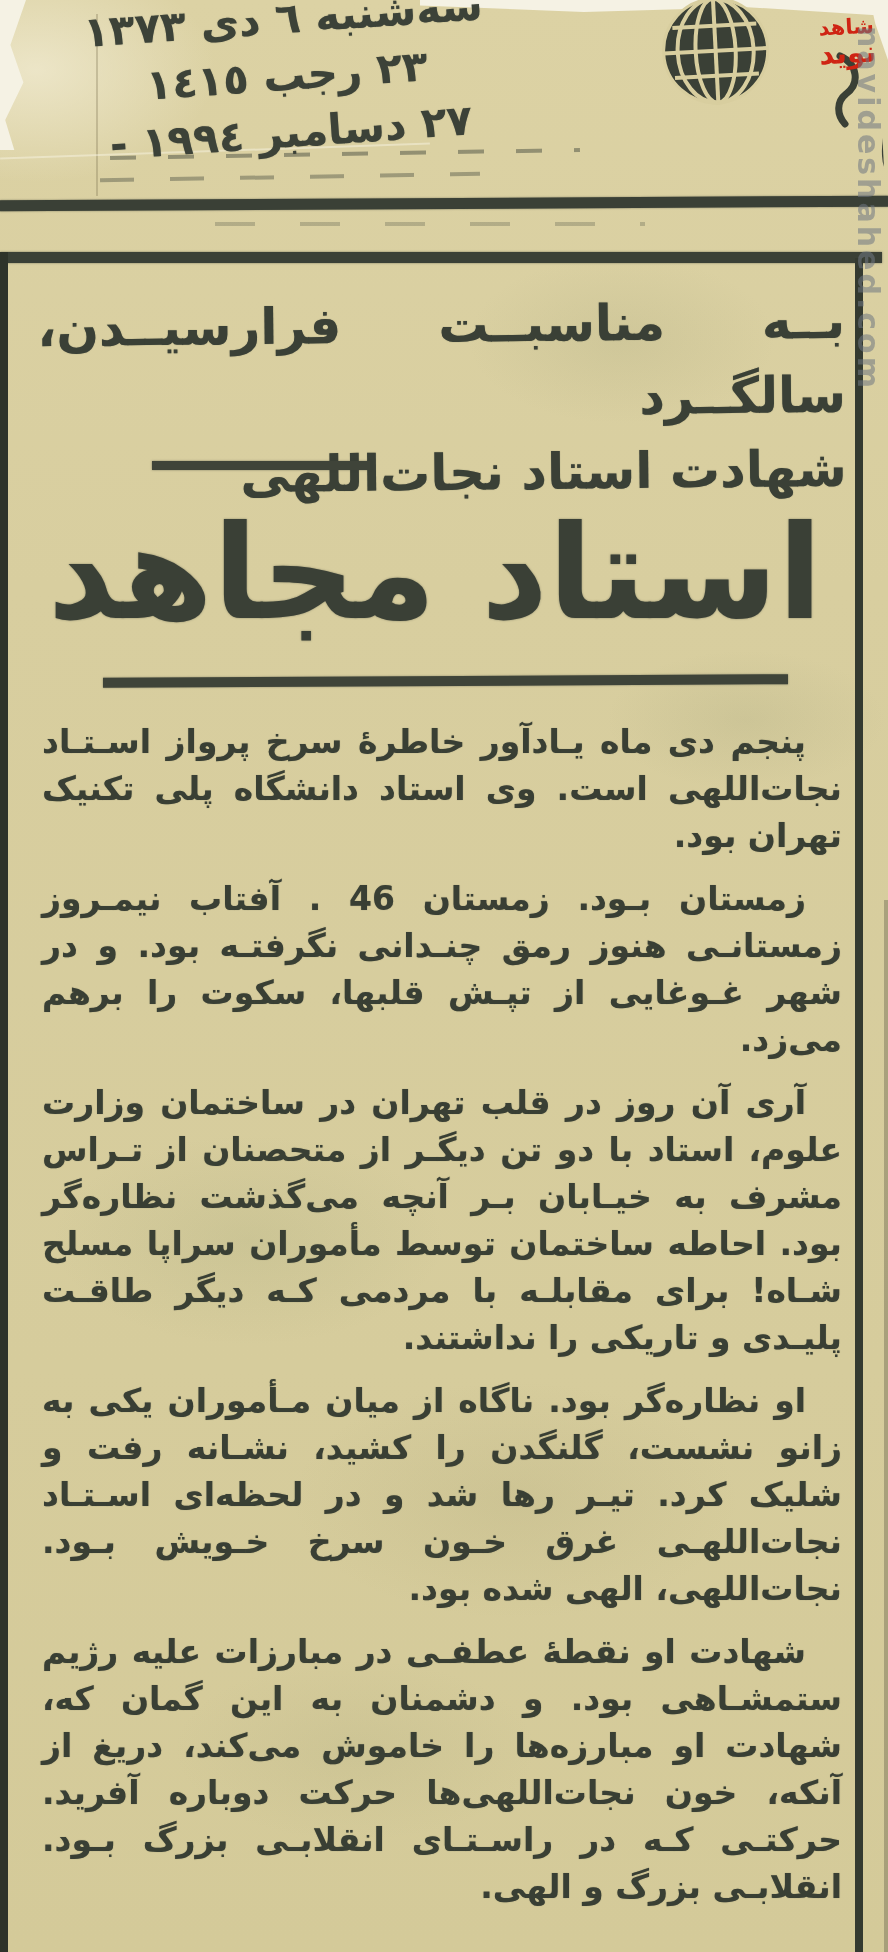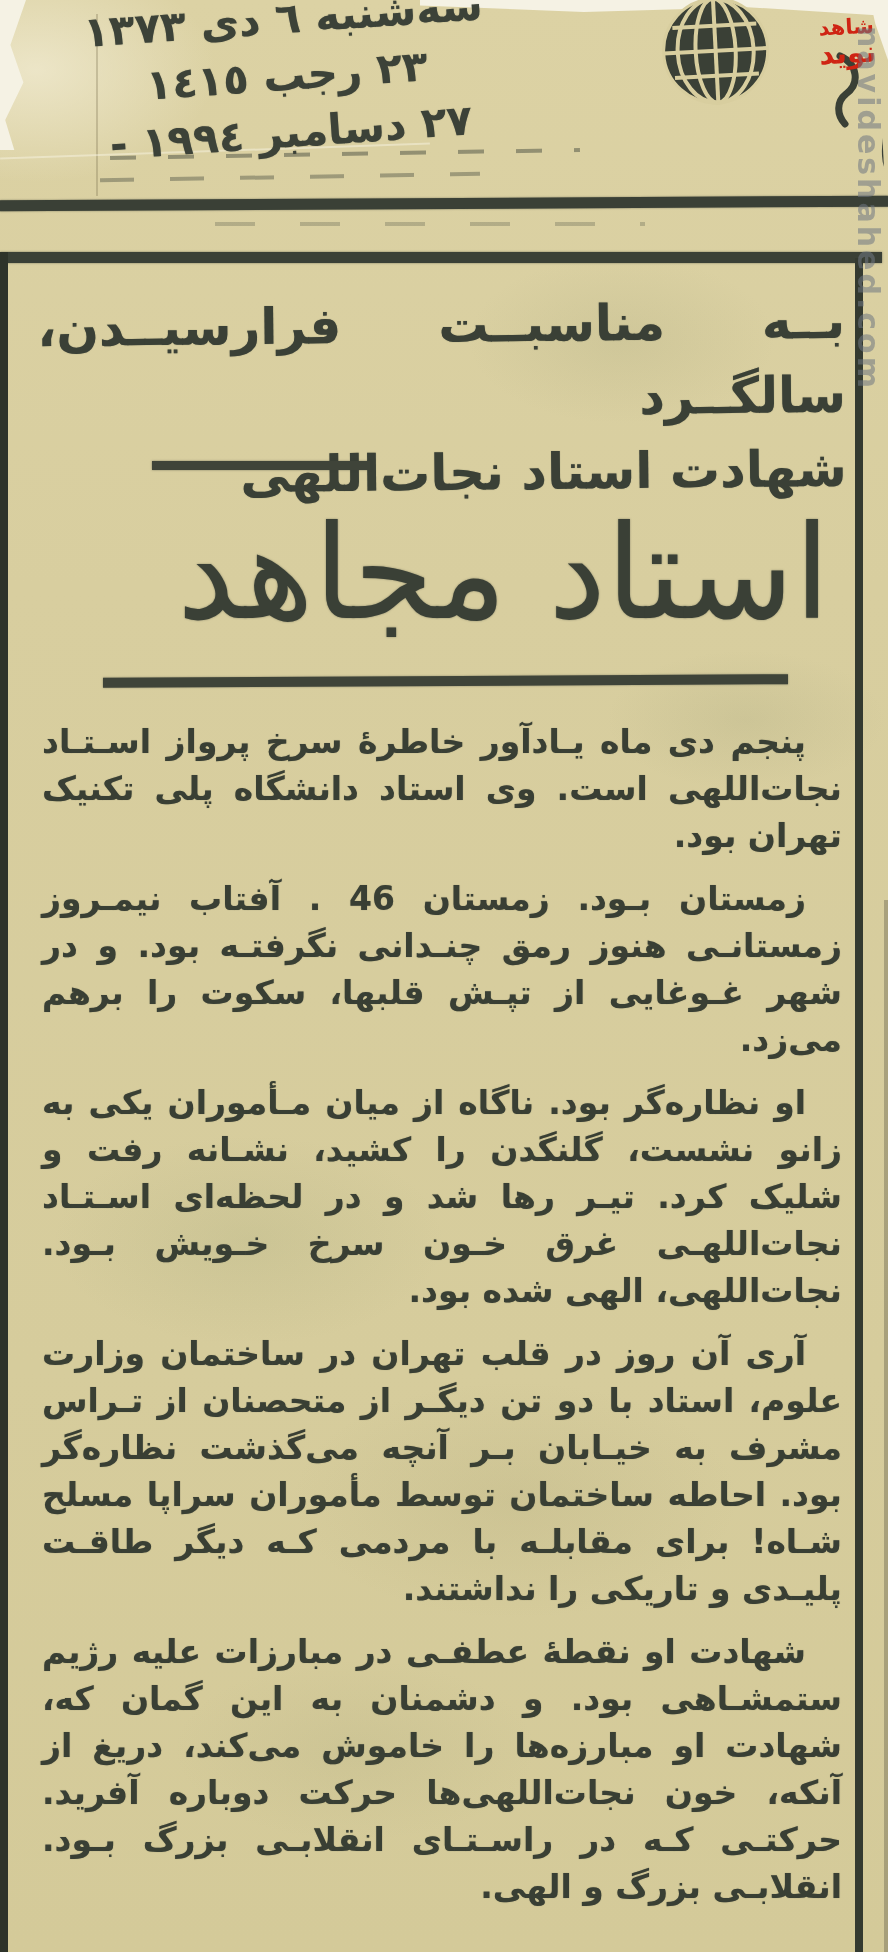--- a/index.html
+++ b/index.html
@@ -55,22 +55,22 @@
   .divider{position:absolute;background:#3f4439;box-shadow:0 0 2px rgba(58,64,54,0.55);}
   .divider-short{left:152px;top:461px;width:218px;height:9px;}
   .divider-long{left:103px;top:676px;width:685px;height:10px;transform:rotate(-0.3deg);}
 
   
   .kicker{position:absolute;right:42px;left:38px;top:288px;direction:rtl;
     font-weight:bold;color:#3a4036;font-size:50px;line-height:74px;
     text-shadow:0 0 1px rgba(58,64,54,0.5);transform:rotate(-0.6deg);}
   .kicker .k1{display:block;text-align:justify;text-align-last:justify;}
   .kicker .k2{display:block;text-align:right;}
-  .title{position:absolute;left:40px;top:478px;width:790px;text-align:right;direction:rtl;
-    font-size:130px;font-weight:normal;color:#3a4036;line-height:190px;
+  .title{position:absolute;left:40px;top:478px;width:790px;text-align:center;direction:rtl;
+    font-size:130px;font-weight:bold;color:#3a4036;line-height:190px;
     text-shadow:0 0 2px rgba(58,64,54,0.55);}
   .body-text{position:absolute;top:702px;right:30px;left:26px;direction:rtl;
     text-align:justify;font-size:33px;font-weight:bold;line-height:47px;color:#393f34;
     text-shadow:0 0 1px rgba(57,63,52,0.45);}
   .body-text p{margin:16px;text-indent:36px;}
 </style>
 </head>
 <body>
 
 <div class="page">
@@ -129,18 +129,18 @@
 
   <div class="divider divider-short"></div>
 
   <div class="title">استاد مجاهد</div>
 
   <div class="divider divider-long"></div>
 
   <div class="body-text">
       <p>پنجم دی ماه یـادآور خاطرهٔ سرخ پرواز اسـتـاد نجات‌اللهی است. وی استاد دانشگاه پلی تکنیک تهران بود.</p>
       <p>زمستان بـود. زمستان 46 . آفتاب نیمـروز زمستانـی هنوز رمق چنـدانی نگرفتـه بود. و در شهر غـوغایی از تپـش قلبها، سکوت را برهم می‌زد.</p>
+      <p>آری آن روز در قلب تهران در ساختمان وزارت علوم، استاد با دو تن دیگـر از متحصنان از تـراس مشرف به خیـابان بـر آنچه می‌گذشت نظاره‌گر بود. احاطه ساختمان توسط مأموران سراپا مسلح شـاه! برای مقابلـه با مردمی کـه دیگر طاقـت پلیـدی و تاریکی را نداشتند.</p>
       <p>او نظاره‌گر بود. ناگاه از میان مـأموران یکی به زانو نشست، گلنگدن را کشید، نشـانه رفت و شلیک کرد. تیـر رها شد و در لحظه‌ای اسـتـاد نجات‌اللهـی غرق خـون سرخ خـویش بـود. نجات‌اللهی، الهی شده بود.</p>
-      <p>آری آن روز در قلب تهران در ساختمان وزارت علوم، استاد با دو تن دیگـر از متحصنان از تـراس مشرف به خیـابان بـر آنچه می‌گذشت نظاره‌گر بود. احاطه ساختمان توسط مأموران سراپا مسلح شـاه! برای مقابلـه با مردمی کـه دیگر طاقـت پلیـدی و تاریکی را نداشتند.</p>
       <p>شهادت او نقطهٔ عطفـی در مبارزات علیه رژیم ستمشـاهی بود. و دشمنان به این گمان که، شهادت او مبارزه‌ها را خاموش می‌کند، دریغ از آنکه، خون نجات‌اللهی‌ها حرکت دوباره آفرید. حرکتـی کـه در راسـتـای انقلابـی بزرگ بـود. انقلابـی بزرگ و الهی.</p>
     </div>
 
 </div>
 
 </body></html>

